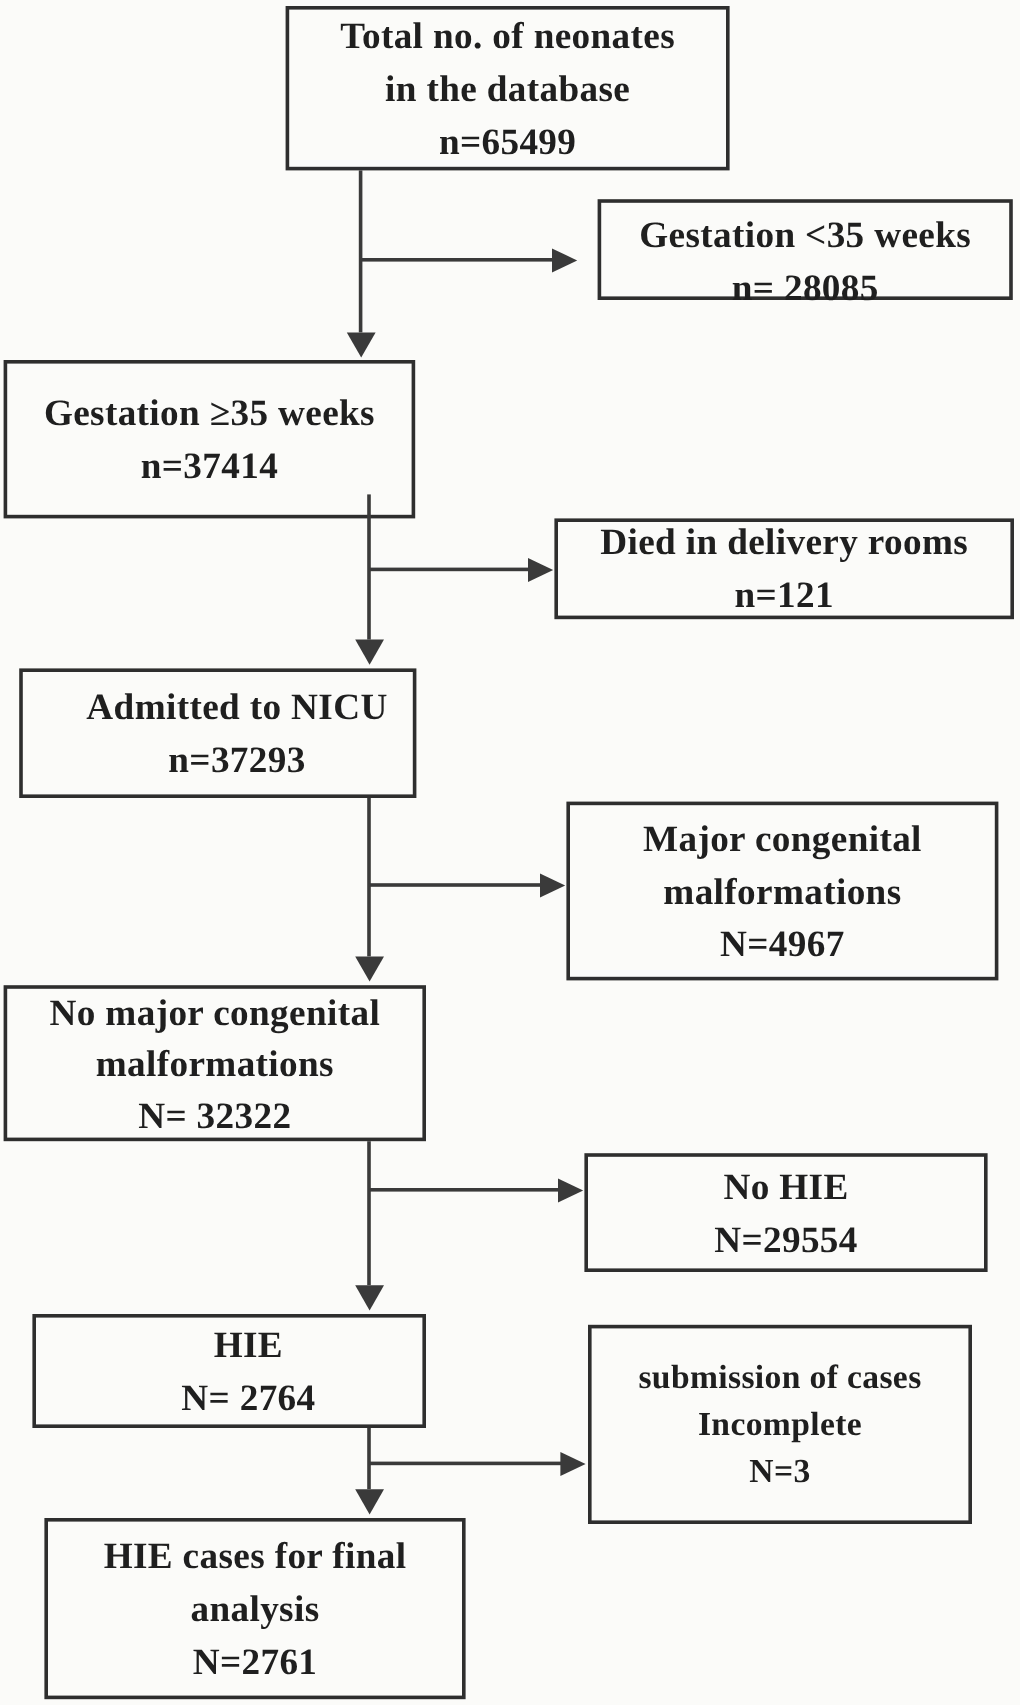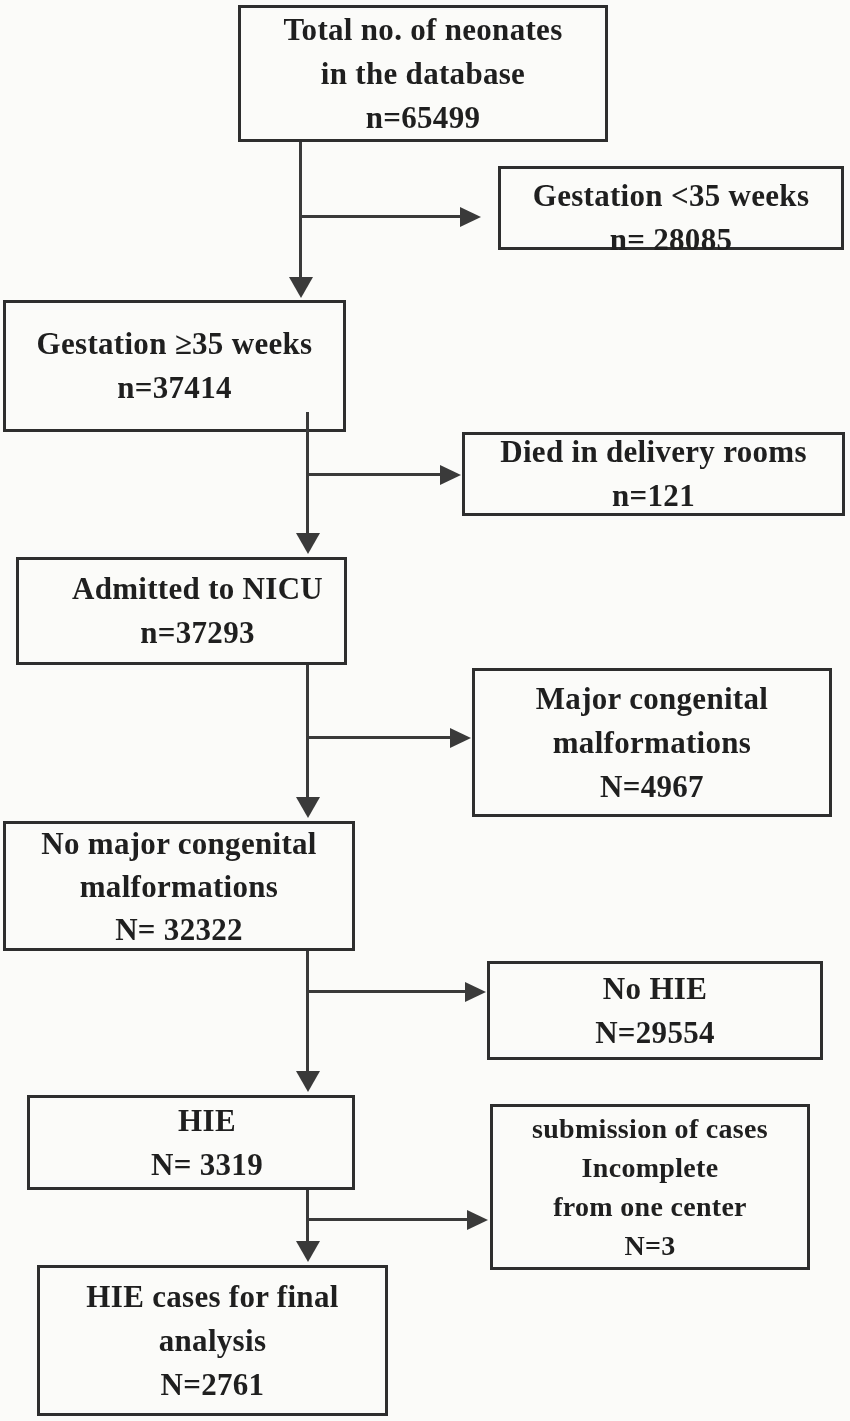--- a/index.html
+++ b/index.html
@@ -75,21 +75,21 @@
   </div>
 
   <div class="fbox tight" style="left:3px;top:821px;width:352px;height:130px;">
     <div class="ln">No major congenital</div>
     <div class="ln">malformations</div>
     <div class="ln">N= 32322</div>
   </div>
 
   <div class="fbox" style="left:27px;top:1095px;width:328px;height:95px;padding-left:32px;">
     <div class="ln">HIE</div>
-    <div class="ln">N= 3319</div>
+    <div class="ln">N= 2764</div>
   </div>
 
   <div class="fbox" style="left:37px;top:1265px;width:351px;height:151px;">
     <div class="ln">HIE cases for final</div>
     <div class="ln">analysis</div>
     <div class="ln">N=2761</div>
   </div>
 
   <div class="fbox topalign" style="left:498px;top:166px;width:346px;height:84px;text-align:right;">
     <div class="ln">Gestation &lt;35 weeks</div>
@@ -108,21 +108,20 @@
   </div>
 
   <div class="fbox" style="left:487px;top:939px;width:336px;height:99px;margin-top:22px;">
     <div class="ln">No HIE</div>
     <div class="ln">N=29554</div>
   </div>
 
   <div class="fbox small" style="left:490px;top:1104px;width:320px;height:166px;">
     <div class="ln">submission of cases</div>
     <div class="ln">Incomplete</div>
-    <div class="ln">from one center</div>
     <div class="ln">N=3</div>
   </div>
 
   <div class="vline" style="left:299px;top:142px;height:135px;"></div>
   <div class="arr-d" style="left:289px;top:277px;"></div>
   <div class="hline" style="left:300px;top:215px;width:160px;"></div>
   <div class="arr-r" style="left:460px;top:207px;"></div>
 
   <div class="vline" style="left:306px;top:412px;height:121px;"></div>
   <div class="arr-d" style="left:296px;top:533px;"></div>

